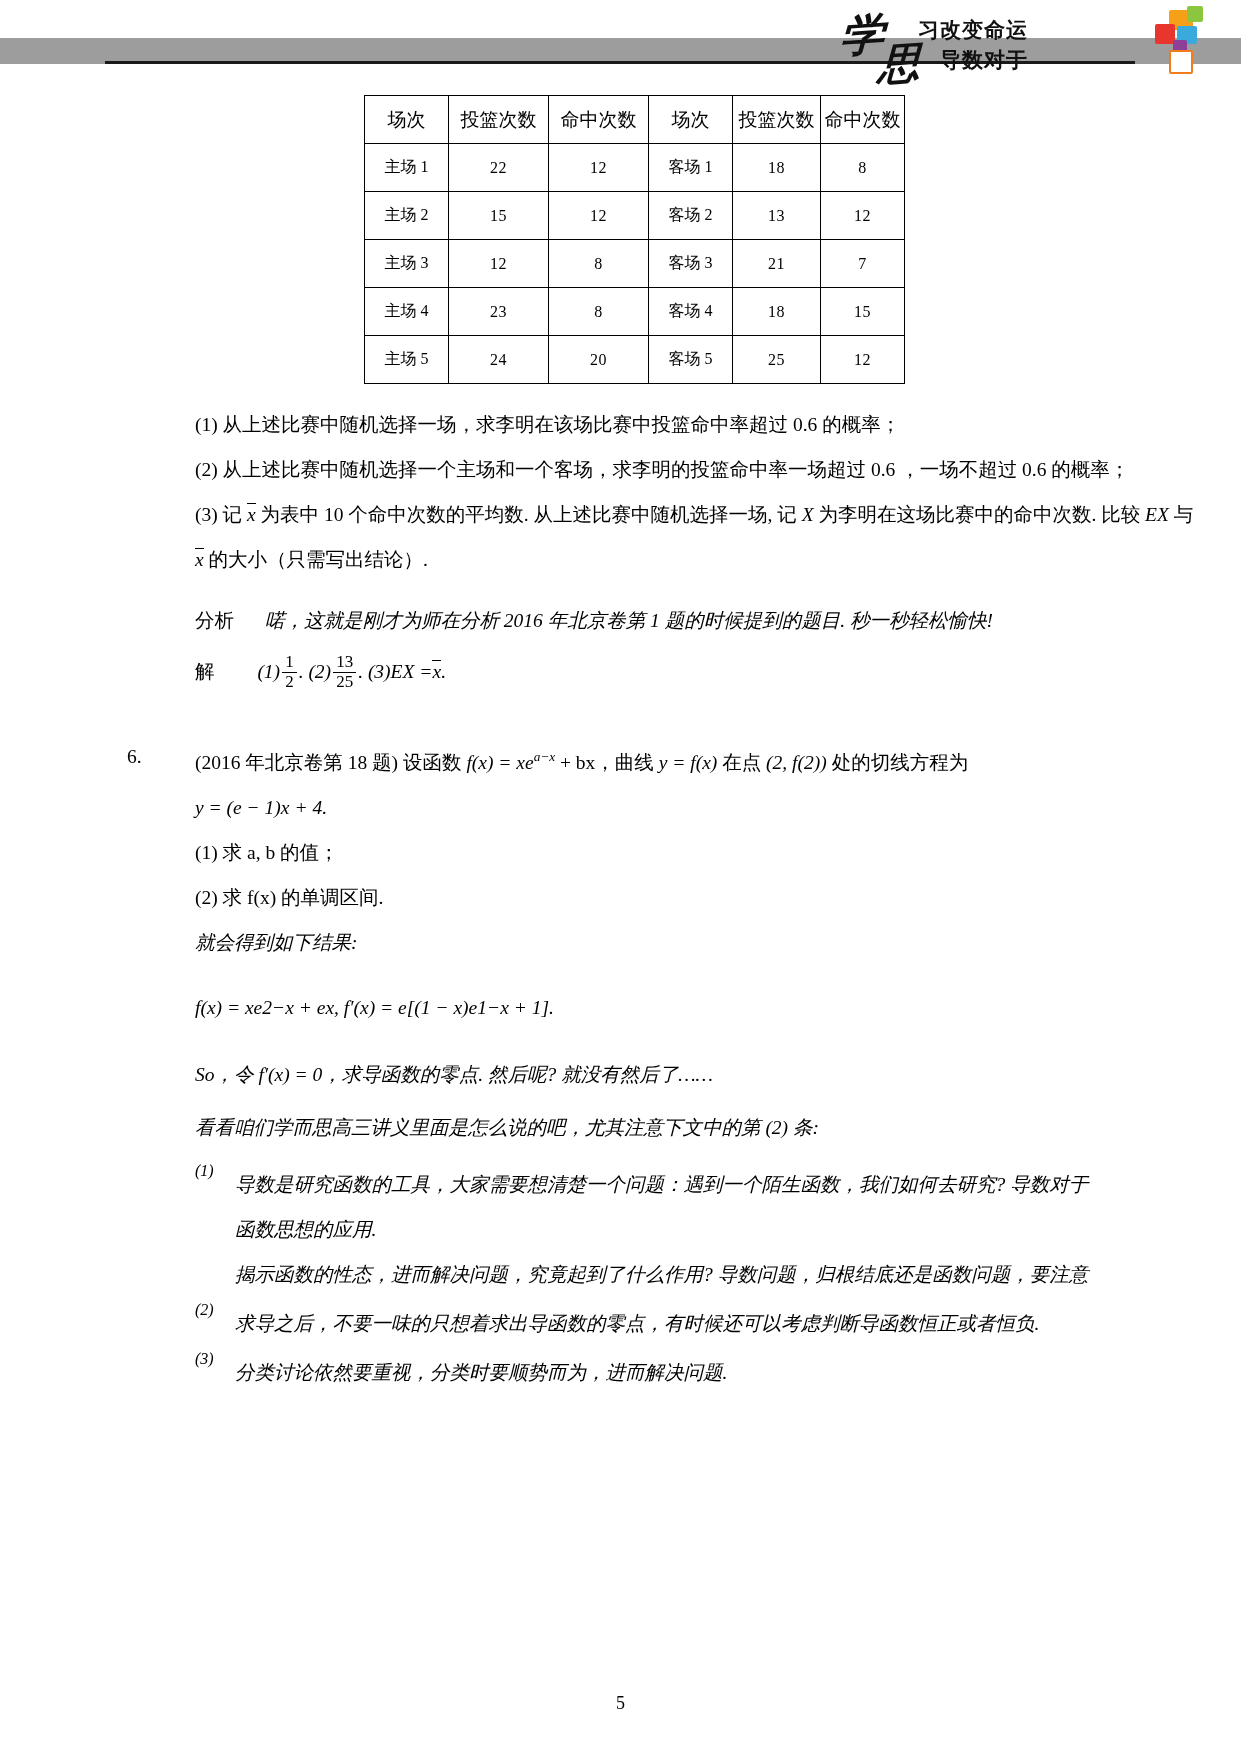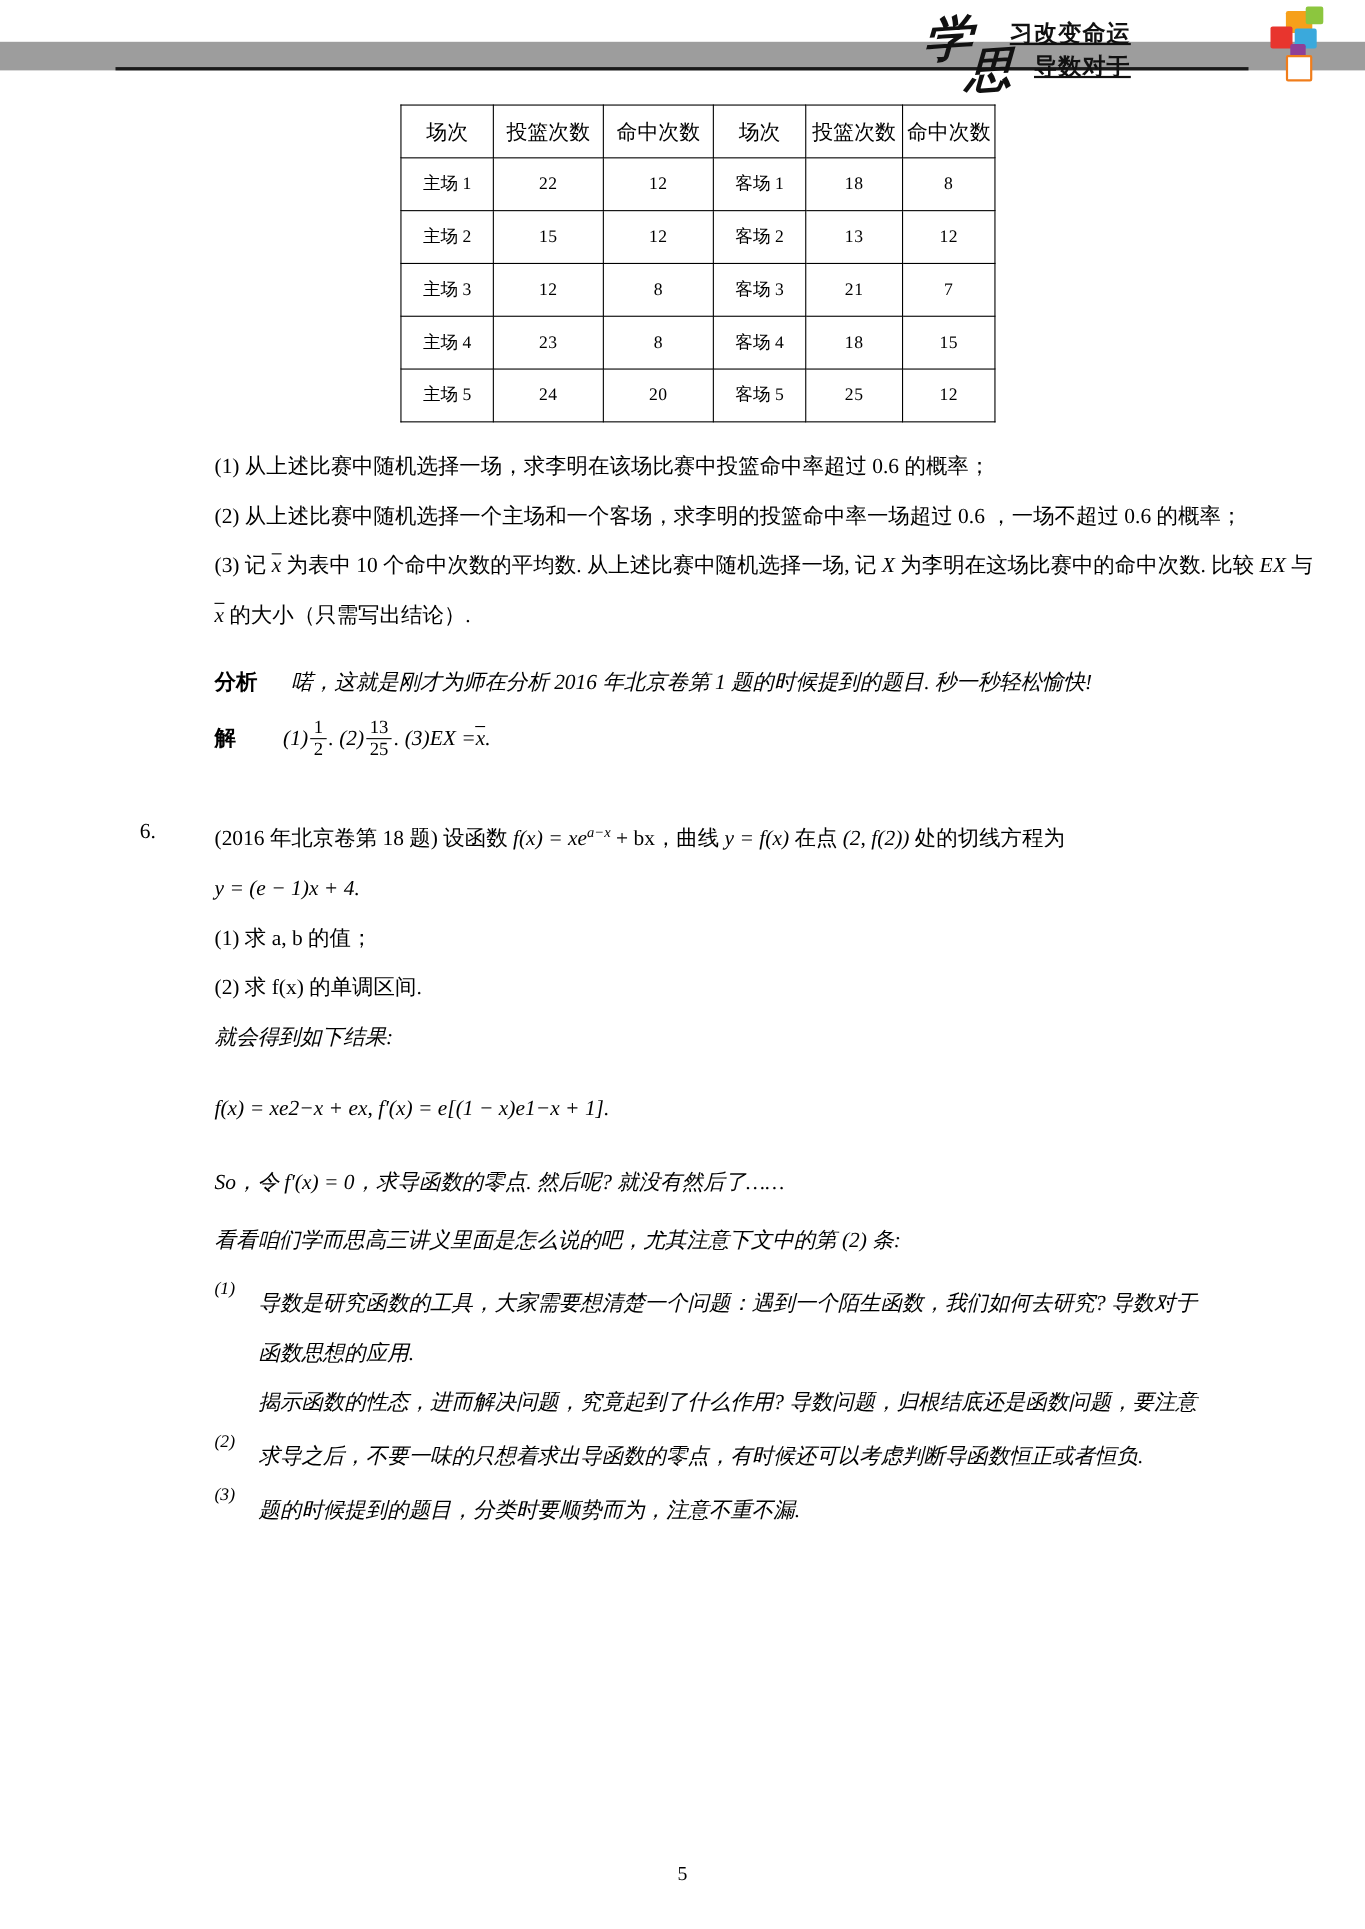--- a/index.html
+++ b/index.html
@@ -65,21 +65,20 @@
     transform: skewX(-6deg) rotate(-4deg);
   }
   .brand-line1, .brand-line2 {
     position: absolute;
     font-family: "DejaVu Sans", sans-serif;
     font-weight: bold;
     font-size: 21px;
     letter-spacing: 1px;
     color: #111;
     white-space: nowrap;
-    text-decoration: underline;
   }
   .brand-line1 { left: 78px; top: 12px; }
   .brand-line2 { left: 100px; top: 42px; }
 
   .logo-mark {
     position: absolute;
     left: 1155px;
     top: 4px;
     width: 62px;
     height: 68px;
@@ -133,21 +132,21 @@
     line-height: 45px;
     margin: 0;
     padding: 0;
   }
   .blk {
     position: relative;
     width: 1000px;
     margin-left: 147px;
   }
   .lbl {
-    font-weight: bold;
+    font-weight: normal;
     font-family: "Liberation Serif", serif;
   }
   .ital { font-style: italic; }
   .mathit { font-style: italic; font-family: "Liberation Serif", serif; }
 
   .qnum {
     position: absolute;
     left: -68px;
     top: 0;
     font-size: 19.5px;
@@ -344,18 +343,18 @@
       <p class="para ital">揭示函数的性态，进而解决问题，究竟起到了什么作用? 导数问题，归根结底还是函数问题，要注意</p>
     </div>
 
     <div class="hang-item" style="margin-top:4px;">
       <span class="mk ital">(2)</span>
       <p class="para ital">求导之后，不要一味的只想着求出导函数的零点，有时候还可以考虑判断导函数恒正或者恒负.</p>
     </div>
 
     <div class="hang-item" style="margin-top:4px;">
       <span class="mk ital">(3)</span>
-      <p class="para ital">题的时候提到的题目，分类时要顺势而为，注意不重不漏.</p>
+      <p class="para ital">分类讨论依然要重视，分类时要顺势而为，进而解决问题.</p>
     </div>
   </div>
 </div>
 
 <div class="pagenum">5</div>
 
 </body></html>

